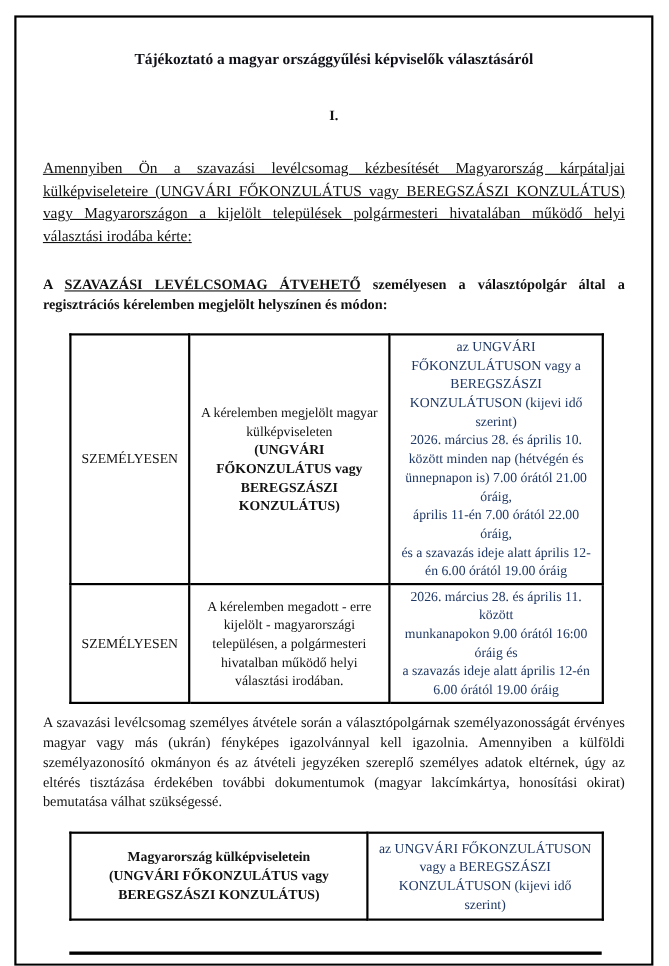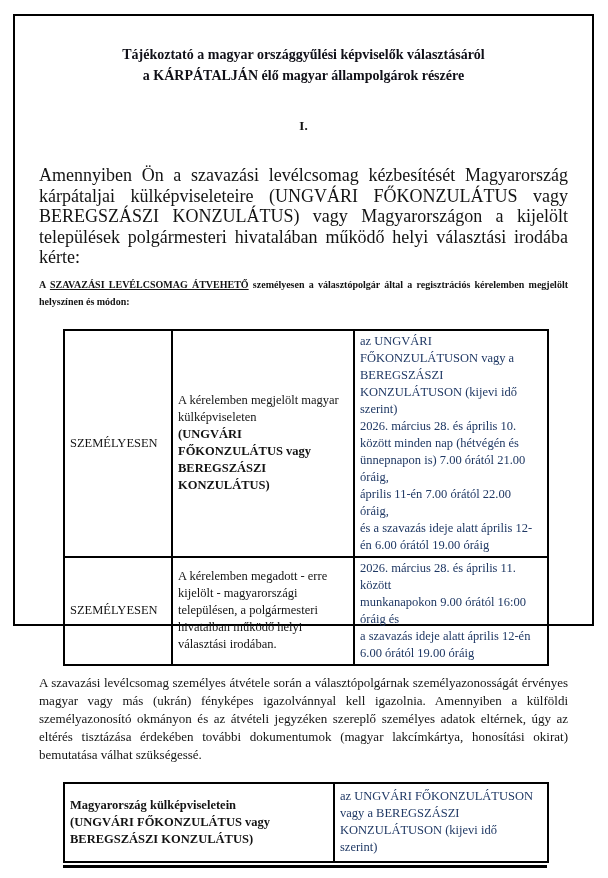--- a/index.html
+++ b/index.html
@@ -1,31 +1,31 @@
 <!DOCTYPE html>
 <html><head>
 <meta charset="utf-8">
 <style>
   html,body{margin:0;padding:0;}
   body{
     width:608px;height:878px;background:#ffffff;position:relative;
     font-family:"Liberation Serif", serif;color:#131313;overflow:hidden;
   }
   .page{
-    position:absolute;left:13px;top:14px;width:581px;height:612px;
+    position:absolute;left:13px;top:14px;width:581px;height:864px;
     border:2px solid #000;box-sizing:border-box;padding:28px 24px 0 24px;
   }
   .title{ text-align:center;font-weight:bold;font-size:14px;line-height:21px;color:#101018;}
   .section-head{margin-top:30px;text-align:center;font-weight:bold;font-size:13px;line-height:19px;}
   .u{text-decoration:underline;}
-  .intro{margin:30px 0 0 0;text-align:justify;font-size:18px;line-height:20.5px;}
-  .heading{margin:8px 0 0 0;font-weight:bold;text-align:justify;font-size:10px;line-height:17.5px;}
+  .intro{margin:30px 0 0 0;text-align:justify;font-size:14px;line-height:20.5px;text-decoration:underline;}
+  .heading{margin:24px 0 0 0;font-weight:bold;text-align:justify;font-size:13px;line-height:17.5px;}
   table.tbl{border-collapse:collapse;table-layout:fixed;margin-left:24px;margin-top:18px;}
   table.tbl td{
-    border:2px solid #000;text-align:left;vertical-align:middle;
+    border:2px solid #000;text-align:center;vertical-align:middle;
     padding:2px 5px;font-size:12.5px;line-height:17px;box-sizing:border-box;
   }
   .tbl1{width:484px;}
   .tbl1 .c1{width:108px;} .tbl1 .c2{width:182px;} .tbl1 .c3{width:194px;}
   .tbl1 tr.r1 td{height:226px;} .tbl1 tr.r2 td{height:105px;}
   .tbl2{width:484px;margin-top:9px;}
   .tbl2 .c1{width:270px;} .tbl2 .c2{width:214px;}
   .tbl2 tr td{height:79px;}
   td.method{font-weight:normal;font-size:13px;}
   td.sched{color:#1f3864;white-space:pre-line;}
@@ -39,21 +39,20 @@
     border-top:3px solid #000;
   }
 </style>
 </head>
 <body>
 
 <div class="page">
 
   <div class="title">
     <div>Tájékoztató a magyar országgyűlési képviselők választásáról</div>
-    <div>a KÁRPÁTALJÁN élő magyar állampolgárok részére</div>
   </div>
 
   <div class="section-head">
     <div>I.</div>
   </div>
 
   <p class="intro">Amennyiben Ön a szavazási levélcsomag kézbesítését Magyarország kárpátaljai külképviseleteire (UNGVÁRI FŐKONZULÁTUS vagy BEREGSZÁSZI KONZULÁTUS) vagy Magyarországon a kijelölt települések polgármesteri hivatalában működő helyi választási irodába kérte:</p>
 
   <p class="heading"><span>A </span><span class="u">SZAVAZÁSI LEVÉLCSOMAG ÁTVEHETŐ</span><span> személyesen a választópolgár által a regisztrációs kérelemben megjelölt helyszínen és módon:</span></p>
 

